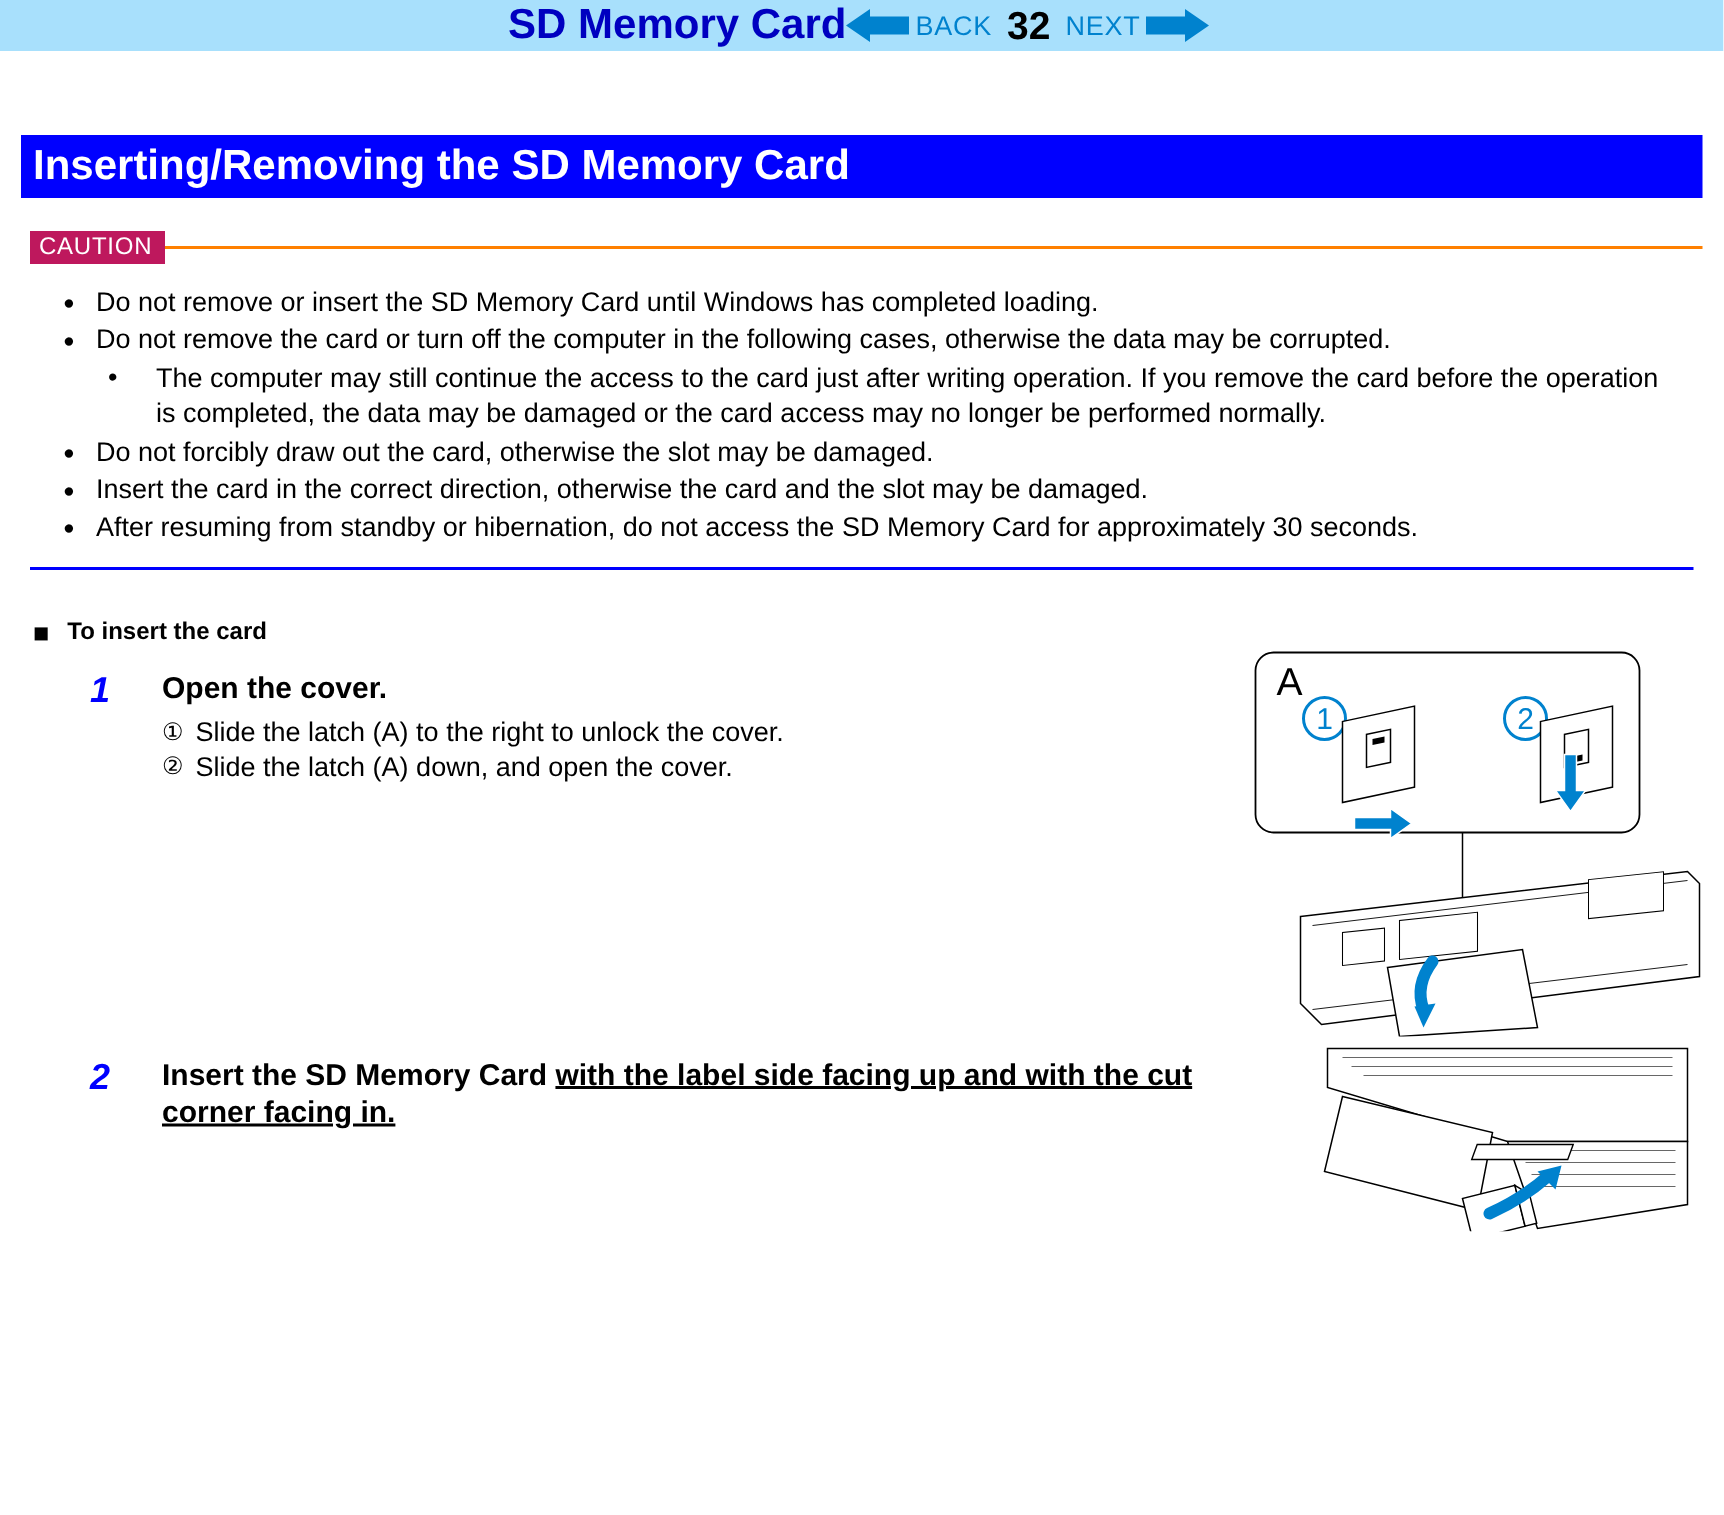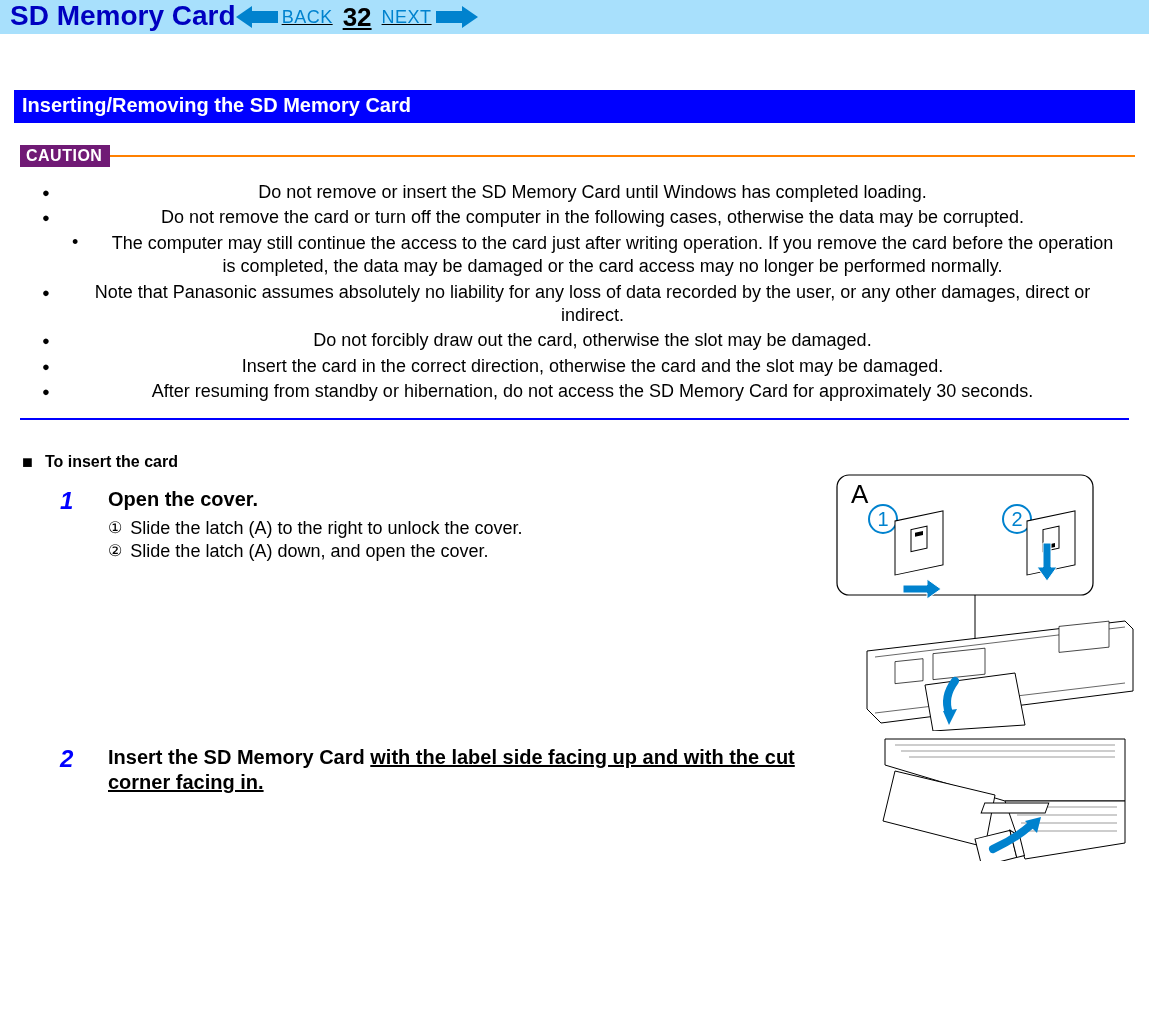--- a/index.html
+++ b/index.html
@@ -7,36 +7,35 @@
       font-family: Arial, Helvetica, sans-serif;
       width: 1149px;
       background: #fff;
       color: #000;
     }
     .top-banner {
       background: #a8e0fc;
       height: 34px;
       display: flex;
       align-items: flex-start;
-      justify-content: flex-start;
+      justify-content: center;
       padding: 0 0 0 10px;
     }
     .top-title {
       color: #0000c0;
       font-size: 28px;
       font-weight: bold;
       line-height: 32px;
     }
     .nav-area {
       display: flex;
       align-items: center;
       gap: 4px;
       padding-right: 14px;
       height: 34px;
-      text-decoration: underline;
     }
     .arrow-left, .arrow-right {
       display: flex;
       align-items: center;
     }
     .nav-label {
       color: #0082ce;
       font-size: 18px;
       letter-spacing: 0.5px;
     }
@@ -45,55 +44,54 @@
       font-size: 26px;
       font-weight: bold;
       margin: 0 6px;
     }
     .content {
       padding: 56px 14px 0 14px;
     }
     .section-bar {
       background: #0000ff;
       color: #fff;
-      font-size: 20px;
+      font-size: 28px;
       font-weight: bold;
       padding: 4px 8px 6px 8px;
       margin: 0 0 8px 0;
     }
     .caution-row {
       display: flex;
       align-items: center;
       margin: 22px 0 0 6px;
     }
     .caution-label {
-      background: #701a75;
+      background: #be185d;
       color: #fff;
       font-size: 16px;
-      font-weight: bold;
+      font-weight: normal;
       padding: 2px 8px 2px 6px;
       letter-spacing: 0.5px;
     }
     .caution-line {
       flex: 1;
       height: 2px;
       background: #ff8000;
       margin-left: 0;
     }
     .hr-blue {
       height: 2px;
       background: #0000ff;
       margin: 14px 6px 0 6px;
     }
     ul.bullet-list {
       list-style: none;
       margin: 14px 14px 0 28px;
       font-size: 18px;
       line-height: 1.3;
-      text-align: center;
     }
     ul.bullet-list > li {
       position: relative;
       padding-left: 22px;
       margin-bottom: 2px;
     }
     ul.bullet-list > li::before {
       content: "●";
       position: absolute;
       left: 0;
@@ -225,21 +223,20 @@
   <ul class="bullet-list">
     <li>Do not remove or insert the SD Memory Card until Windows has completed loading.</li>
     <li>
       <span>Do not remove the card or turn off the computer in the following cases, otherwise the data may be corrupted.</span>
       <ul class="sub-list">
         <li>
           <div class="sub-continue">The computer may still continue the access to the card just after writing operation. If you remove the card before the operation is completed, the data may be damaged or the card access may no longer be performed normally.</div>
         </li>
       </ul>
     </li>
-    <li>Note that Panasonic assumes absolutely no liability for any loss of data recorded by the user, or any other damages, direct or indirect.</li>
     <li>Do not forcibly draw out the card, otherwise the slot may be damaged.</li>
     <li>Insert the card in the correct direction, otherwise the card and the slot may be damaged.</li>
     <li>After resuming from standby or hibernation, do not access the SD Memory Card for approximately 30 seconds.</li>
   </ul>
 
   <div class="hr-blue"></div>
 
   <div class="insert-heading-row">
     <span class="square-bullet">■</span>
     <span class="insert-heading">To insert the card</span>

